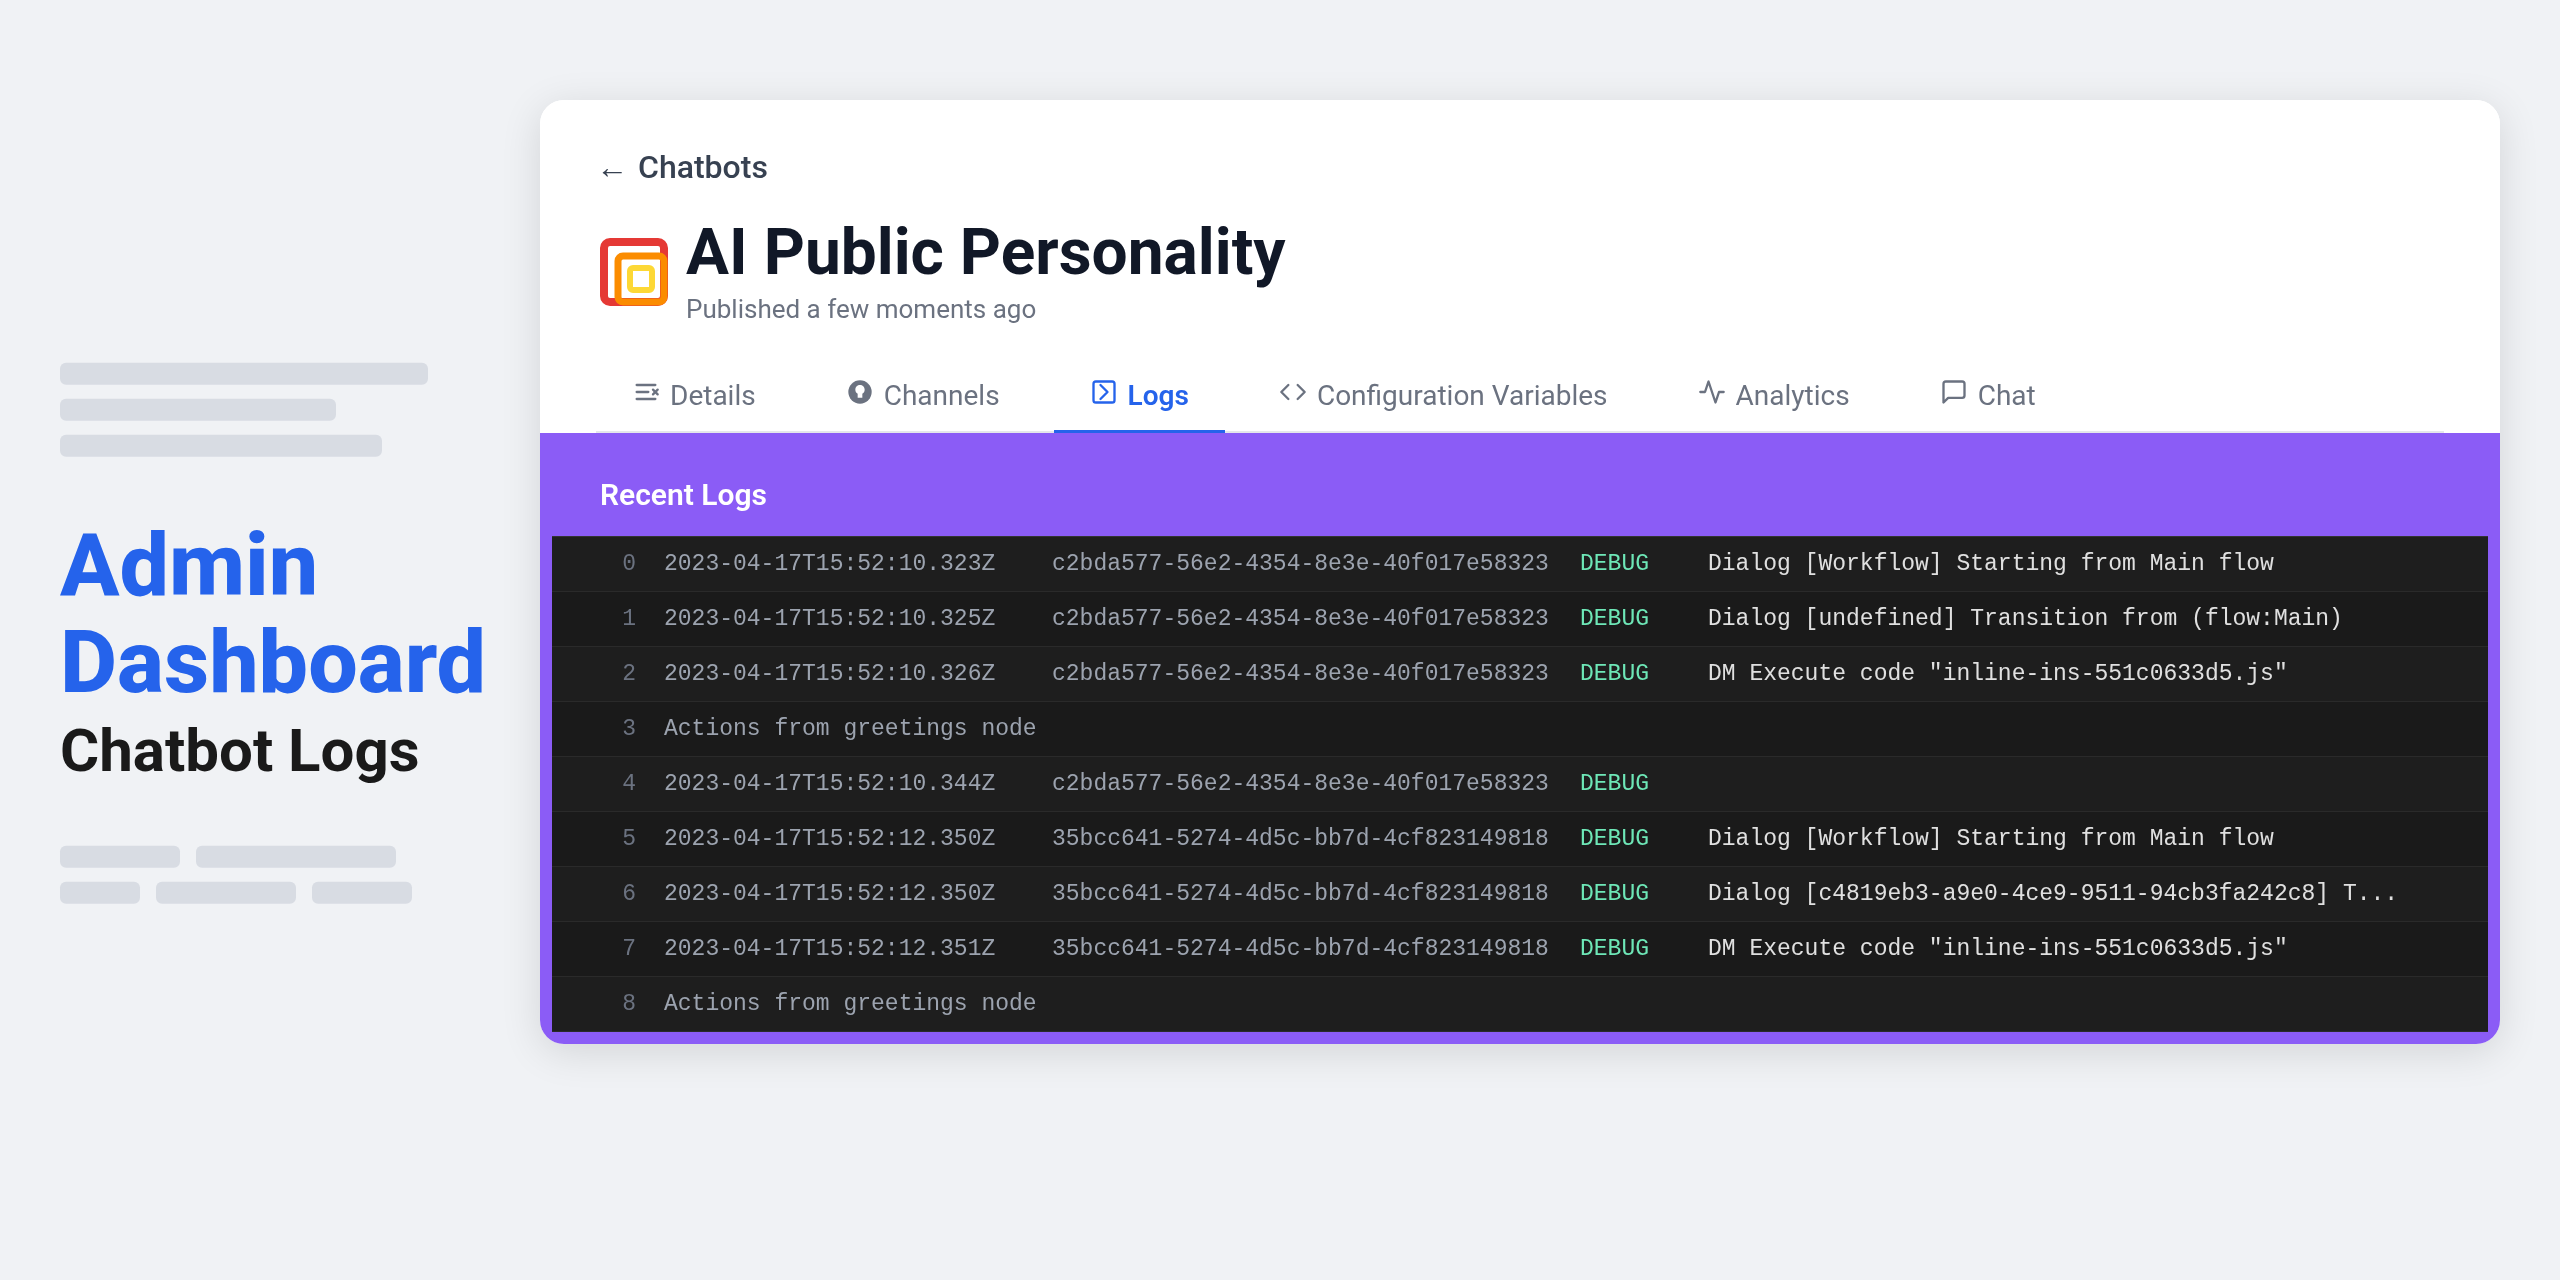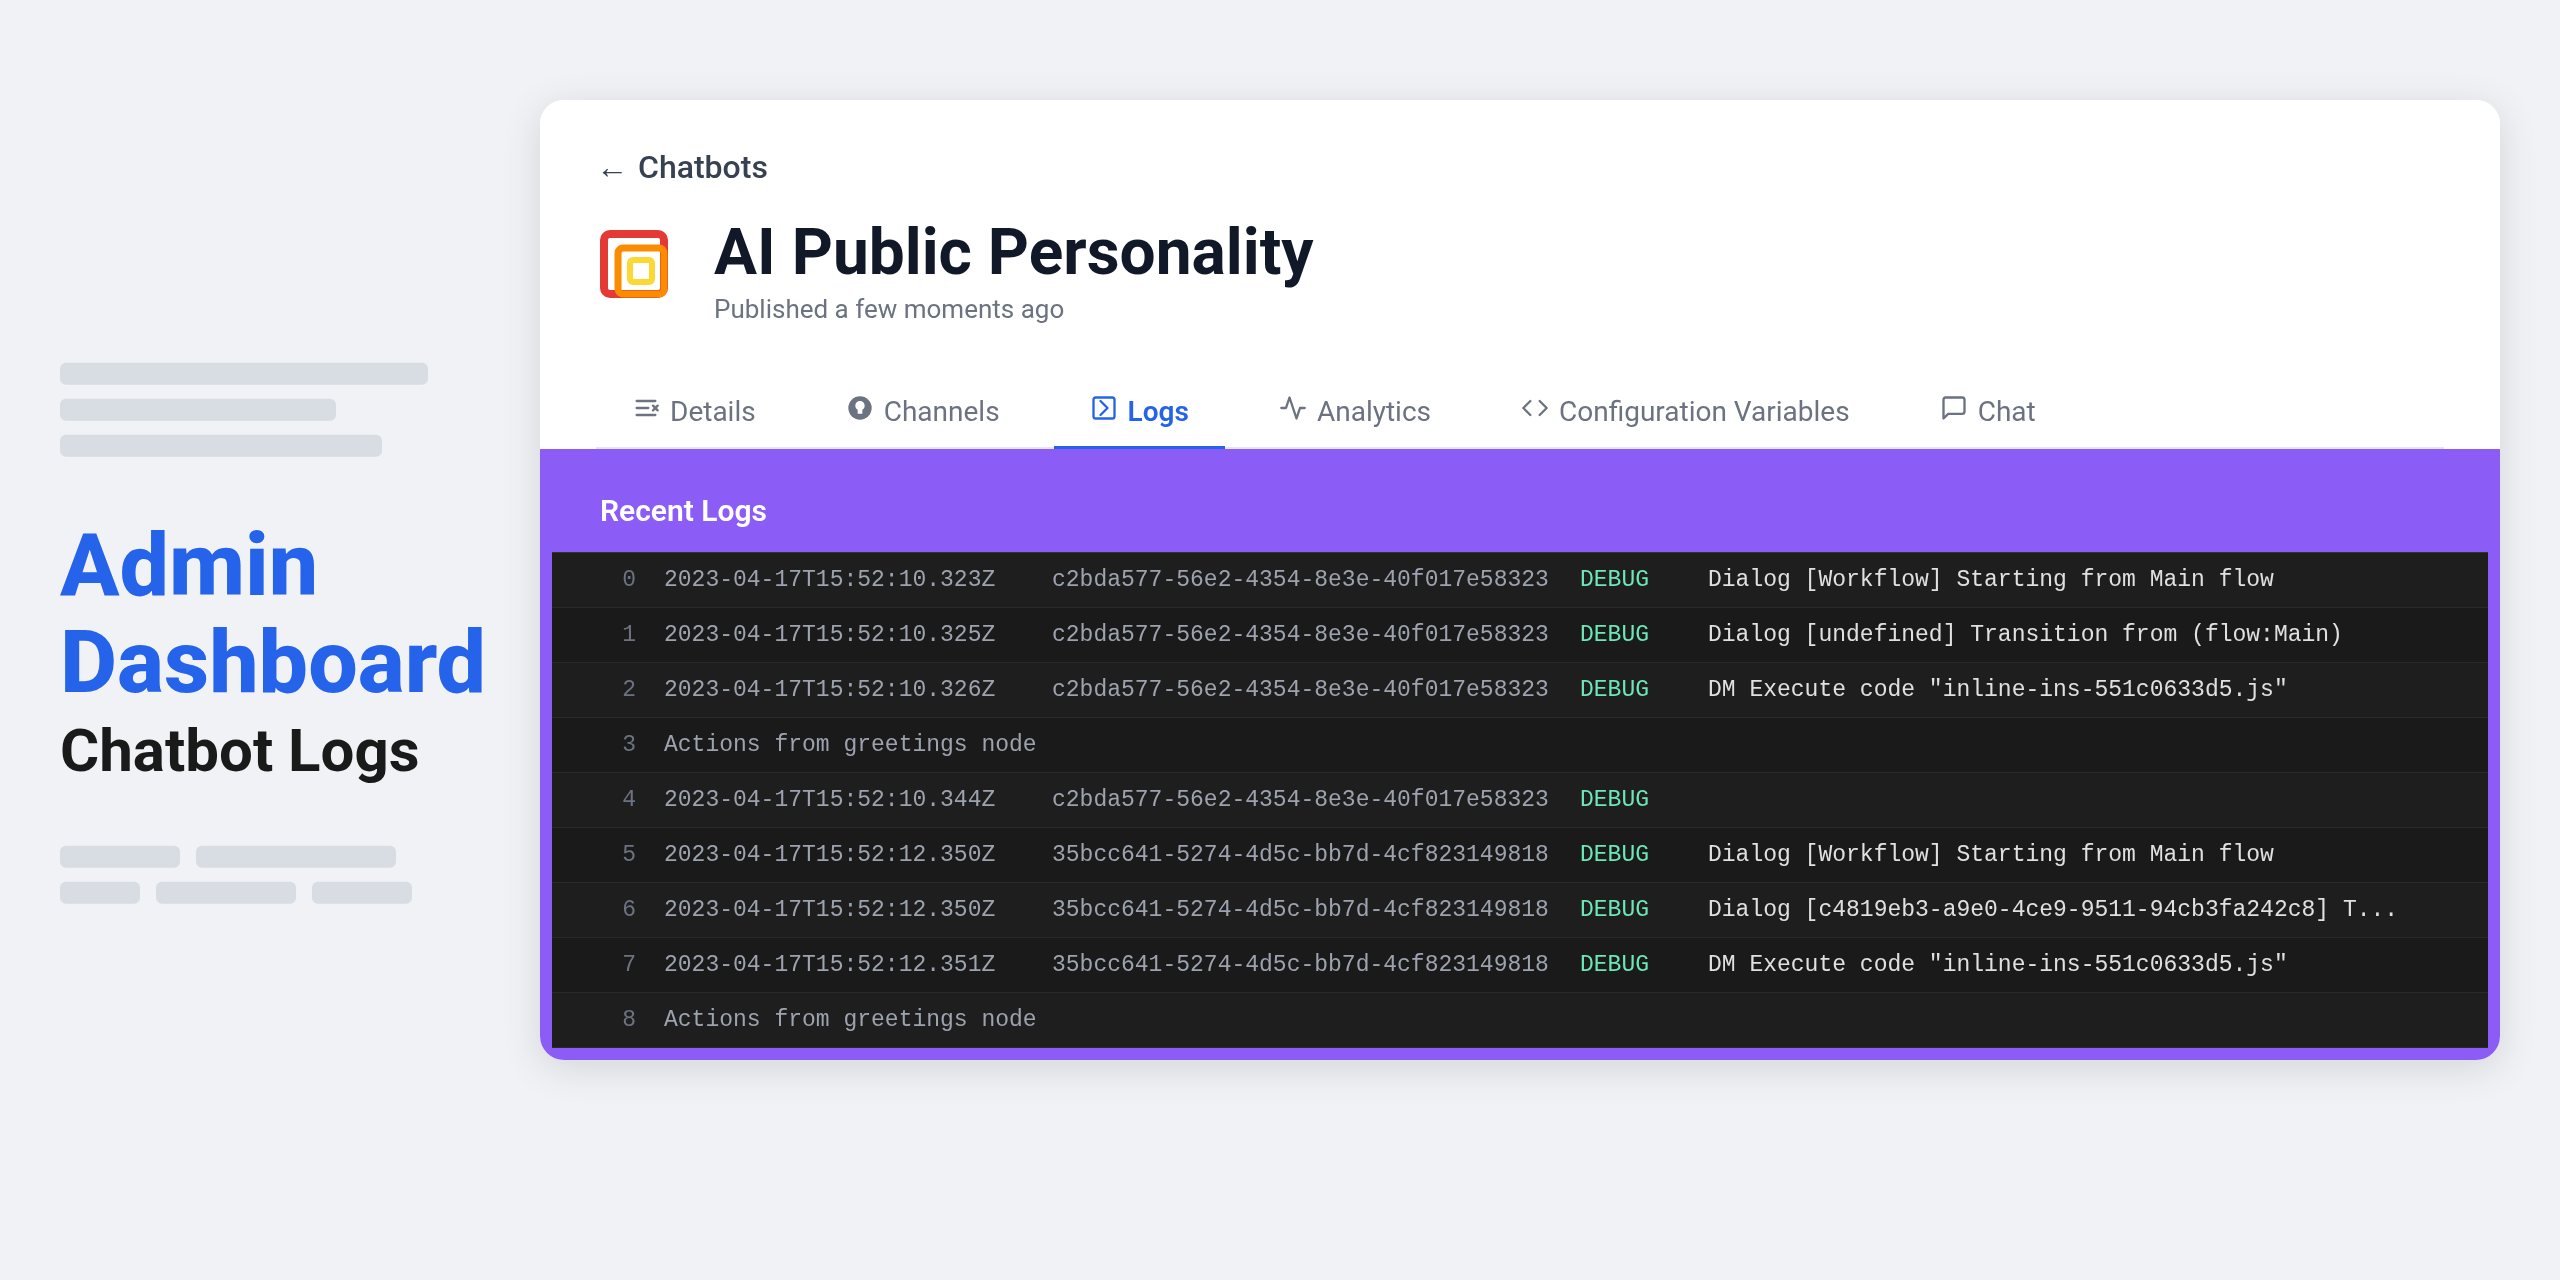--- a/index.html
+++ b/index.html
@@ -94,23 +94,22 @@
       font-size: 32px;
       color: #374151;
     }
     .breadcrumb-text {
       font-size: 32px;
       color: #374151;
       font-weight: 500;
     }
     .bot-info-row {
       display: flex;
-      align-items: center;
-      gap: 28px;
-      margin-bottom: 52px;
+      align-items: flex-end;
+      margin-bottom: 36px;
     }
     .bot-logo {
       width: 90px;
       height: 90px;
       flex-shrink: 0;
     }
     .bot-logo svg {
       width: 90px;
       height: 90px;
     }
@@ -295,33 +294,33 @@
             <svg width="28" height="28" viewBox="0 0 24 24" fill="none" stroke="currentColor" stroke-width="2" stroke-linecap="round" stroke-linejoin="round">
                 <polyline points="9 18 15 12 9 6"></polyline>
                 <rect x="3" y="3" width="18" height="18" rx="2" ry="2"></rect>
               </svg>
           </span>
           <span>Logs</span>
         </div>
         <div class="tab">
           <span class="tab-icon">
             <svg width="28" height="28" viewBox="0 0 24 24" fill="none" stroke="currentColor" stroke-width="2" stroke-linecap="round" stroke-linejoin="round">
-                <polyline points="22 12 18 12 15 21 9 3 6 12 2 12"></polyline>
-              </svg>
-          </span>
-          <span>Analytics</span>
-        </div>
-        <div class="tab">
-          <span class="tab-icon">
-            <svg width="28" height="28" viewBox="0 0 24 24" fill="none" stroke="currentColor" stroke-width="2" stroke-linecap="round" stroke-linejoin="round">
                 <polyline points="16 18 22 12 16 6"></polyline>
                 <polyline points="8 6 2 12 8 18"></polyline>
               </svg>
           </span>
           <span>Configuration Variables</span>
+        </div>
+        <div class="tab">
+          <span class="tab-icon">
+            <svg width="28" height="28" viewBox="0 0 24 24" fill="none" stroke="currentColor" stroke-width="2" stroke-linecap="round" stroke-linejoin="round">
+                <polyline points="22 12 18 12 15 21 9 3 6 12 2 12"></polyline>
+              </svg>
+          </span>
+          <span>Analytics</span>
         </div>
         <div class="tab">
           <span class="tab-icon">
             <svg width="28" height="28" viewBox="0 0 24 24" fill="none" stroke="currentColor" stroke-width="2" stroke-linecap="round" stroke-linejoin="round">
                 <path d="M21 15a2 2 0 0 1-2 2H7l-4 4V5a2 2 0 0 1 2-2h14a2 2 0 0 1 2 2z"></path>
               </svg>
           </span>
           <span>Chat</span>
         </div>
       </div>

